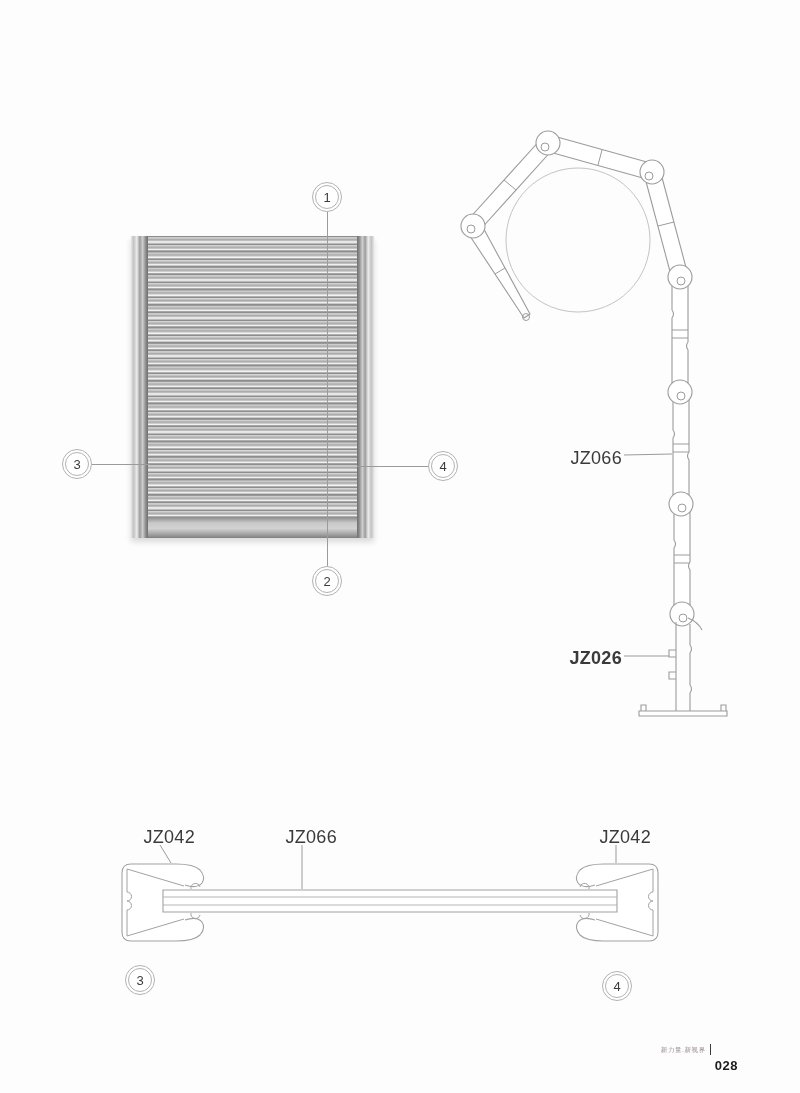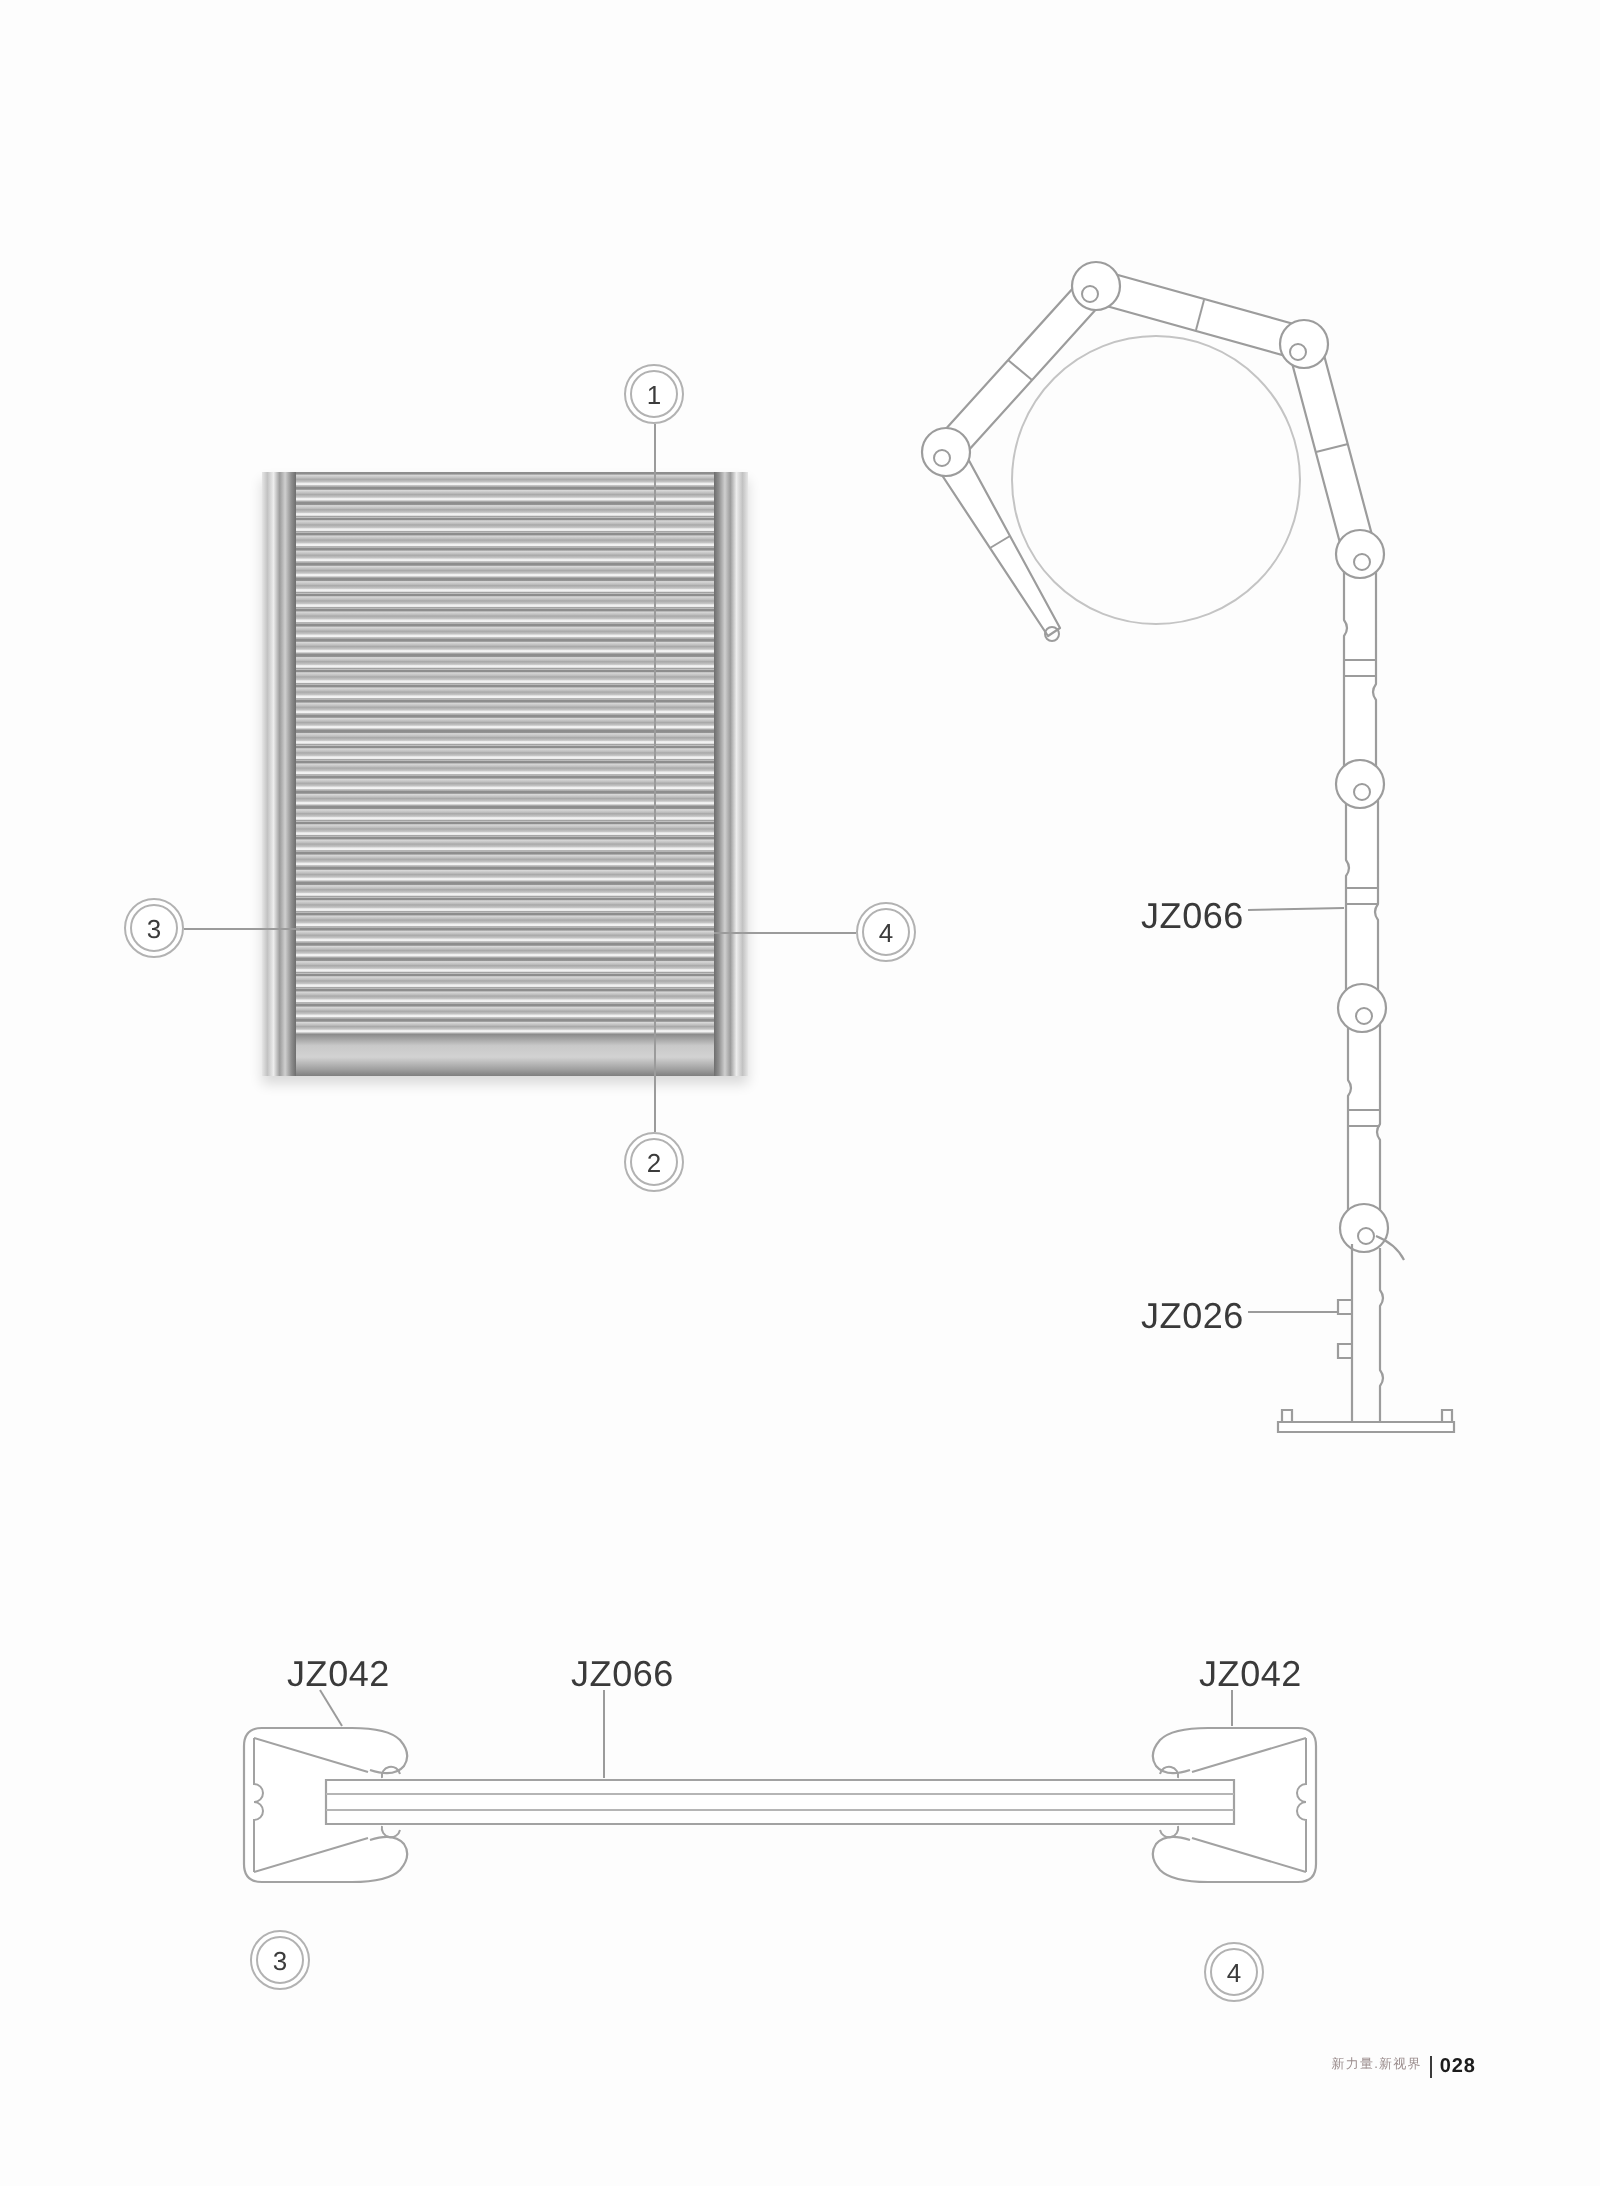--- a/index.html
+++ b/index.html
@@ -65,21 +65,21 @@
   
   .svgwrap { position:absolute; z-index:2; }
   svg path, svg line, svg circle, svg rect { vector-effect:non-scaling-stroke; }
 
   
   .footer {
     position:absolute; right:62px; top:1026px; display:flex; align-items:center; gap:4px; z-index:6;
   }
   .footer .brand { font-size:6.5px; color:#9a8c8c; letter-spacing:0.6px; line-height:14px; }
   .footer .divider { width:1px; height:11px; background:#3a3a3a; }
-  .footer .pagenum { font-size:10px; font-weight:bold; color:#1c1c1c; letter-spacing:0.5px; }
+  .footer .pagenum { font-size:13px; font-weight:bold; color:#1c1c1c; letter-spacing:0.5px;margin-top:32px; }
 </style>
 </head>
 <body>
 
 <div id="page">
 
   <div class="panel">
     <div class="slats"></div>
     <div class="bottombar"></div>
     <div class="rail left"></div>
@@ -162,21 +162,21 @@
       <path d="M639,711 H727 V716 H639 Z" fill="#ffffff"></path>
     </g>
 
     <g stroke="#9b9b9b" stroke-width="1">
       <path d="M624,455 L672,454"></path>
       <path d="M624,656 L669,656"></path>
     </g>
   </svg>
 
   <div class="draw-label rightal" style="left:556px; top:448px; width:66px;">JZ066</div>
-  <div class="draw-label rightal" style="left:556px; top:648px; width:66px;">JZ026</div>
+  <div class="draw-label rightal" style="left:556px; top:648px; width:66px;font-weight:bold;">JZ026</div>
 
   <svg class="svgwrap" style="left:100px; top:840px;" width="620" height="110" viewBox="100 840 620 110">
     <defs>
       <g id="jzshell" fill="#ffffff" stroke="#a2a2a2" stroke-width="1.1" stroke-linejoin="round">
         <path d="M185,885 Q197,889 202,883 Q206,877 200,870 Q194,864 176,864 L131,864 Q122,864 122,873 L122,932 Q122,941 131,941 L176,941 Q194,941 200,935 Q206,928 202,922 Q197,916 185,920"></path>
       </g>
       <g id="jzinner" fill="none" stroke="#a2a2a2" stroke-width="1">
         <path d="M127,869 L184,886"></path>
         <path d="M127,936 L184,919"></path>
         <path d="M127,869 L127,892 a4.5,4.5 0 0 1 0,9 a4.5,4.5 0 0 1 0,9 L127,936"></path>

